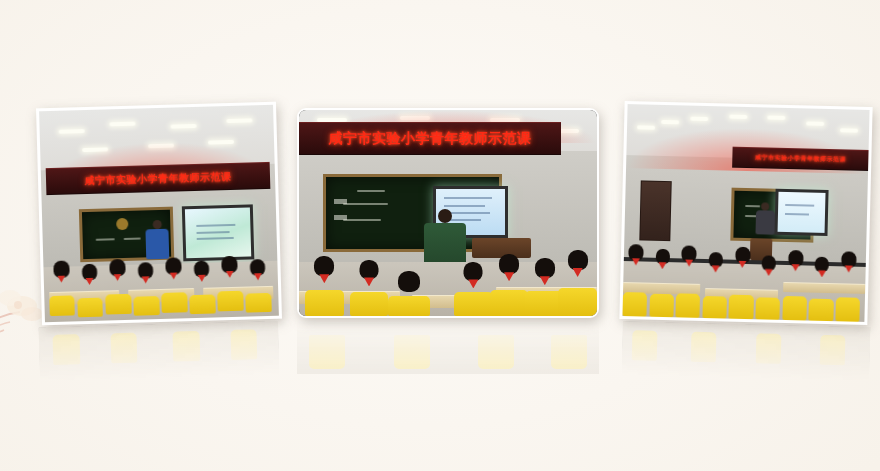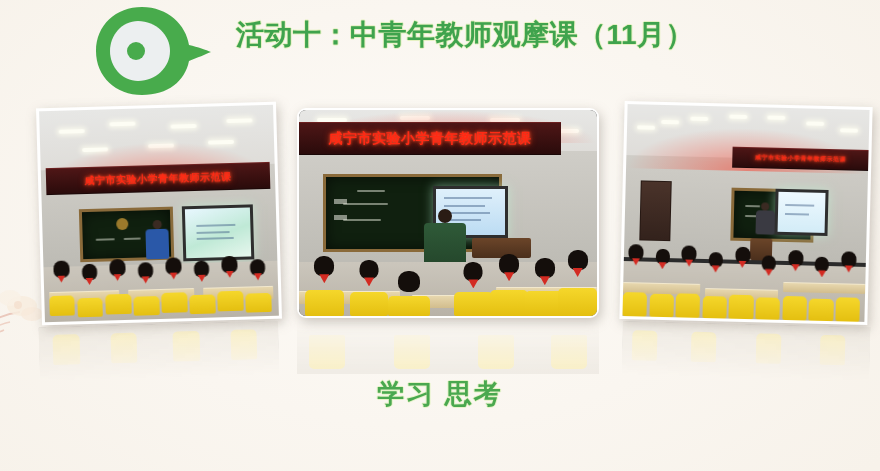--- a/index.html
+++ b/index.html
@@ -256,30 +256,20 @@
       <path d="M10 62 C18 56 26 52 36 50" stroke="#d4785c" stroke-width="1.4" fill="none"></path>
       <ellipse cx="48" cy="34" rx="15" ry="10" fill="#f6d9b9" opacity=".85"></ellipse>
       <ellipse cx="36" cy="26" rx="11" ry="8" fill="#fae6cf" opacity=".8"></ellipse>
       <ellipse cx="58" cy="42" rx="11" ry="7" fill="#f3cba6" opacity=".7"></ellipse>
       <circle cx="44" cy="33" r="4" fill="#e8a87c" opacity=".8"></circle>
       <path d="M4 58 C10 50 8 42 14 36" stroke="#bb4e36" stroke-width="2" fill="none"></path>
       <path d="M2 66 C12 64 22 62 30 58" stroke="#cf6a4d" stroke-width="1.6" fill="none"></path>
     </g>
   </svg>
 
-  <div class="header">
-
-    <svg class="logo" viewBox="0 0 122 92">
-      <path d="M52 2 C78 2 96 20 99 40 C108 42 116 45 121 47 C116 49 107 53 99 56 C95 76 78 90 52 90 C26 90 6 72 6 46 C6 20 26 2 52 2 Z" fill="#48ab4c"></path>
-      <path d="M48 16 C66 16 80 30 80 46 C80 62 66 76 48 76 C32 76 20 62 20 46 C20 30 32 16 48 16 Z" fill="#eceff0"></path>
-      <circle cx="46" cy="46" r="9" fill="#48ab4c"></circle>
-    </svg>
-
-    <div class="slide-title">活动十：中青年教师观摩课（11月）</div>
-  </div>
 
   <div class="photos">
 
     <div class="photo-wrap" id="photo-1">
       <div class="photo">
         <div class="scene">
           <div class="ceiling"></div>
           <div class="ceiling-light" style="left:8%;top:9%"></div>
           <div class="ceiling-light" style="left:30%;top:6%"></div>
           <div class="ceiling-light" style="left:56%;top:8%"></div>
@@ -589,15 +579,14 @@
             </div>
         <div class="student" style="left:80%;top:10%;width:10%;height:62%">
               <div class="shirt" style="height:30px"></div>
             </div>
       </div>
         </div>
     </div>
 
   </div>
 
-  <div class="caption">学习  思考</div>
 
 </div>
 
 </body></html>

